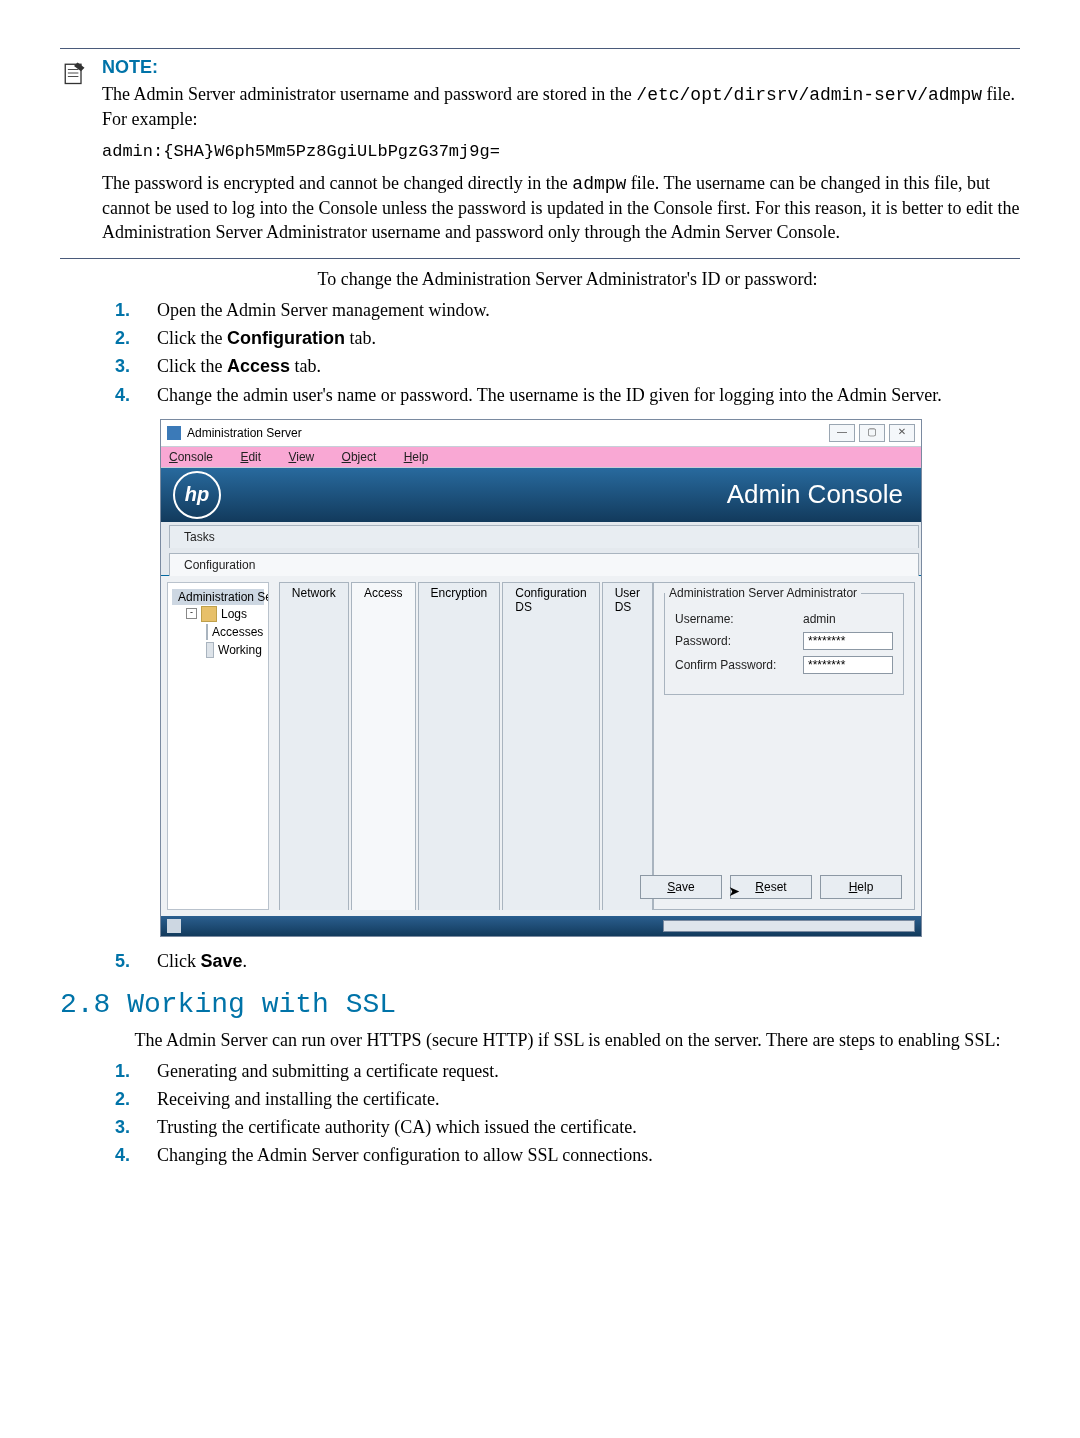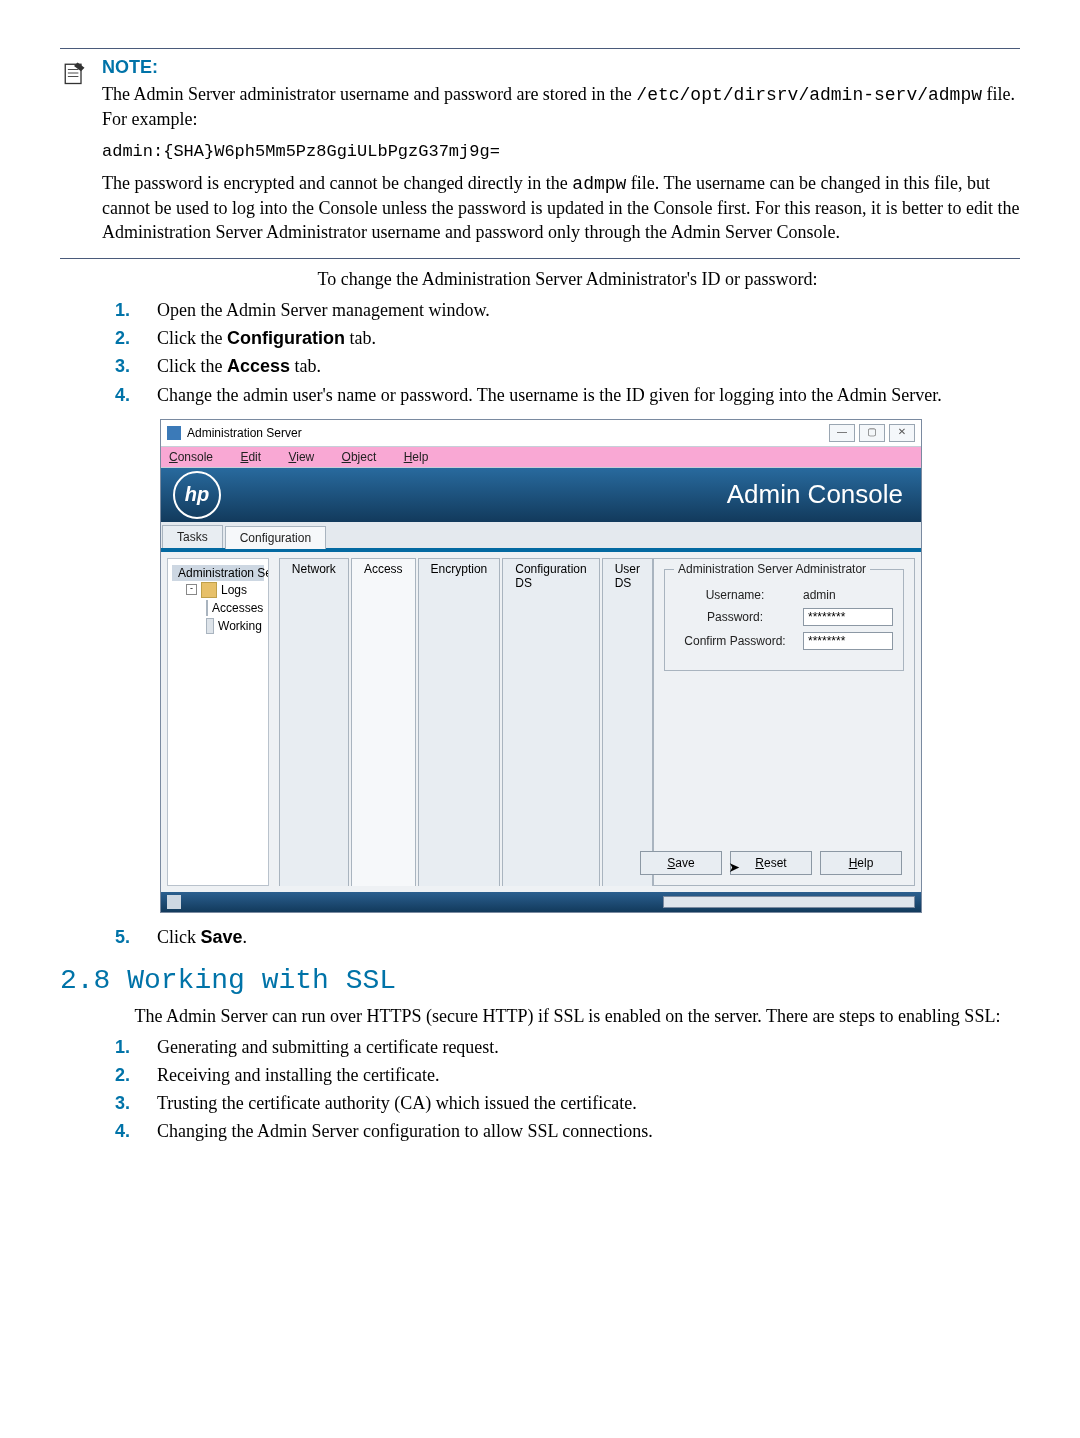--- a/index.html
+++ b/index.html
@@ -159,23 +159,24 @@
     font-family: Arial, sans-serif;
   }
   .banner-title {
     font-size: 26px;
     font-family: Arial, Helvetica, sans-serif;
     font-weight: 300;
   }
   .tabrow {
     display: flex;
     background: #e4e9ee;
-    border-bottom: 4px solid #0369a1;
-    padding-left: 1px;
+    border-bottom: 1px solid #0369a1;
+    padding-left: 8px;
     margin-top: -1px;
+    flex-direction: column;
   }
   .tab {
     padding: 4px 14px;
     border: 1px solid #a9b4bf;
     border-bottom: none;
     background: #e8edf2;
     margin-right: 2px;
     margin-top: 4px;
     font-size: 12px;
     color: #222;
@@ -257,34 +258,34 @@
     position: relative;
   }
   .fieldset {
     border: 1px solid #a9b4bf;
     padding: 12px 10px 14px 10px;
     position: relative;
   }
   .fieldset-legend {
     position: absolute;
     top: -8px;
-    left: 9px;
+    left: 0;
     background: #eef1f4;
     padding: 0 4px;
     font-size: 12px;
     color: #222;
   }
   .form-row {
     display: flex;
     align-items: center;
     margin: 6px 0;
   }
   .form-label {
     width: 120px;
-    text-align: center;
+    text-align: left;
     margin-right: 8px;
     font-size: 12px;
     color: #222;
   }
   .form-value {
     font-size: 12px;
     color: #222;
   }
   .form-input {
     width: 90px;

